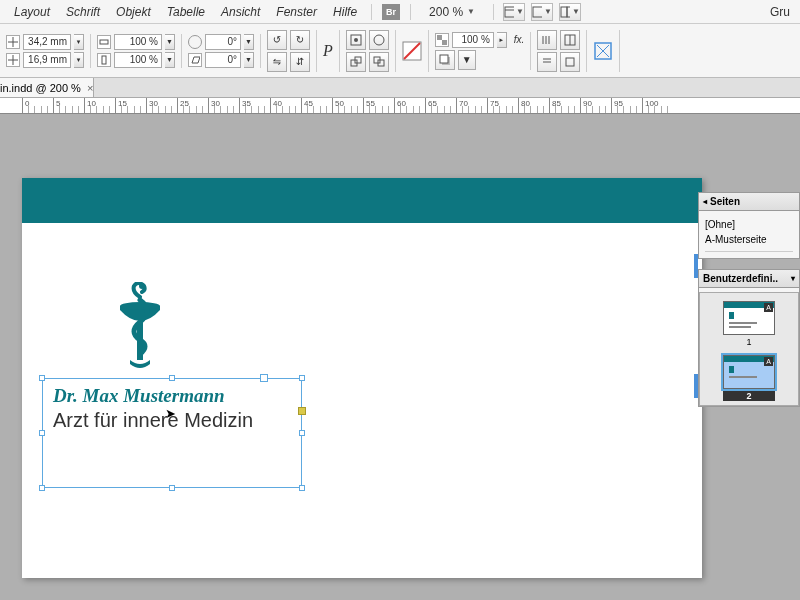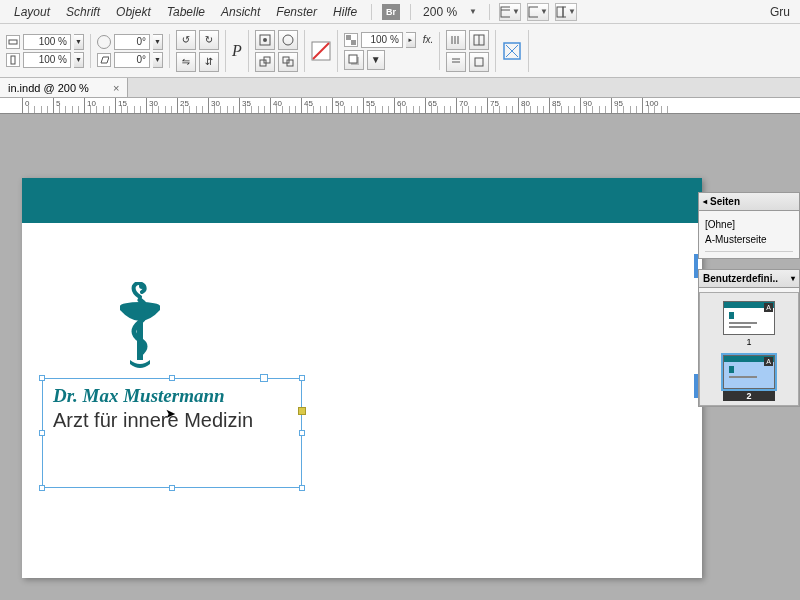--- a/index.html
+++ b/index.html
@@ -3,42 +3,42 @@
 <meta charset="utf-8">
 <style>
 * { box-sizing: border-box; margin: 0; padding: 0; font-family: "Segoe UI", Tahoma, sans-serif; }
 body { width: 800px; height: 600px; overflow: hidden; background: #f0f0f0; }
 
 
 .menubar { height: 24px; background: #f5f5f5; border-bottom: 1px solid #ccc; display: flex; align-items: center; padding: 0 6px; font-size: 12px; color: #333; }
 .menubar .menu-item { padding: 16px 8px; height: 100%; display: flex; align-items: center; cursor: default; font-style: italic; }
 .menubar .sep { width: 1px; height: 16px; background: #ccc; margin: 0 6px; }
 .menubar .bridge { width: 18px; height: 16px; background: #8c8c8c; color: #fff; font-size: 9px; font-weight: bold; display: flex; align-items: center; justify-content: center; margin: 0 4px; }
-.menubar .zoom { display: flex; align-items: center; gap: 12px; margin: 0 6px; }
+.menubar .zoom { display: flex; align-items: center; gap: 4px; margin: 0 12px; }
 .menubar .zoom-val { font-size: 12px; }
 .menubar .dd-arrow { font-size: 8px; color: #555; }
 .menubar .tool-icon { width: 22px; height: 18px; border: 1px solid #bbb; background: linear-gradient(#fff,#e7e7e7); margin: 0 3px; display: flex; align-items: center; justify-content: center; }
 .menubar .spacer { flex: 1; }
 .menubar .gru { padding-right: 4px; }
 
 
 .control-row { height: 54px; background: #f5f5f5; border-bottom: 1px solid #bbb; display: flex; align-items: center; padding: 4px 6px; gap: 6px; font-size: 10px; color: #333; overflow: hidden; }
 .ctl-group { display: flex; flex-direction: column; gap: 2px; border-right: 1px solid #ccc; padding-right: 6px; }
 .ctl-line { display: flex; align-items: center; gap: 3px; }
 .ctl-icon { width: 14px; height: 14px; display: flex; align-items: center; justify-content: center; border: 1px solid #aaa; background: #fff; }
 .ctl-field { width: 48px; height: 16px; border: 1px solid #aaa; background: #fff; padding: 0 3px; font-size: 10px; display: flex; align-items: center; justify-content: flex-end; }
 .ctl-dd { width: 10px; height: 16px; border: 1px solid #aaa; border-left: 0; background: linear-gradient(#fff,#e0e0e0); font-size: 7px; display: flex; align-items: center; justify-content: center; }
 .ctl-btn { width: 20px; height: 20px; border: 1px solid #aaa; background: linear-gradient(#fff,#e7e7e7); display: flex; align-items: center; justify-content: center; }
 .ctl-single-line { display: flex; align-items: center; gap: 3px; border-right: 1px solid #ccc; padding-right: 6px; height: 42px; }
 .stroke-swatch { width: 56px; height: 10px; background: #000; }
 .angle-arc { width: 14px; height: 14px; border: 1px solid #999; border-radius: 50%; position: relative; }
 
 
 .doc-tabs { height: 20px; background: #e0e0e0; border-bottom: 1px solid #aaa; display: flex; align-items: center; }
-.doc-tab { height: 100%; background: #f7f7f7; border-right: 1px solid #aaa; display: flex; align-items: center; padding: 0 8px; font-size: 11px; gap: 24px; }
+.doc-tab { height: 100%; background: #f7f7f7; border-right: 1px solid #aaa; display: flex; align-items: center; padding: 0 0; font-size: 11px; gap: 6px; }
 .doc-tab .close { font-size: 11px; color: #666; }
 
 
 .ruler-h { height: 16px; background: #fff; border-bottom: 1px solid #888; position: relative; font-size: 8px; color: #555; overflow: hidden; }
 .ruler-h .tick { position: absolute; top: 0; height: 100%; border-left: 1px solid #888; }
 .ruler-h .tick span { position: absolute; top: 1px; left: 2px; }
 .ruler-h .minor { position: absolute; top: 8px; height: 8px; border-left: 1px solid #aaa; }
 
 
 .workspace { position: absolute; top: 114px; left: 0; right: 0; bottom: 0; background: #b0b0b0; }
@@ -121,20 +121,42 @@
         <rect x="1" y="1" width="6" height="10" class="ico-sq"></rect>
         <rect x="7" y="1" width="6" height="10" class="ico-sq"></rect>
       </svg>
       <span class="dd-arrow" style="margin-left:2px">▼</span>
     </div>
   <div class="spacer"></div>
   <div class="gru">Gru</div>
 </div>
 
 <div class="control-row">
+  <div class="ctl-group">
+    <div class="ctl-line">
+      <div class="ctl-icon">
+          <svg width="10" height="10">
+            <line x1="0" y1="5" x2="10" y2="5" stroke="#555"></line>
+            <line x1="5" y1="0" x2="5" y2="10" stroke="#555"></line>
+          </svg>
+        </div>
+      <div class="ctl-field">34,2 mm</div>
+      <div class="ctl-dd">▾</div>
+    </div>
+    <div class="ctl-line">
+      <div class="ctl-icon">
+          <svg width="10" height="10">
+            <line x1="0" y1="5" x2="10" y2="5" stroke="#555"></line>
+            <line x1="5" y1="0" x2="5" y2="10" stroke="#555"></line>
+          </svg>
+        </div>
+      <div class="ctl-field">16,9 mm</div>
+      <div class="ctl-dd">▾</div>
+    </div>
+  </div>
   <div class="ctl-group">
     <div class="ctl-line">
       <div class="ctl-icon">
           <svg width="10" height="10">
             <rect x="1" y="3" width="8" height="4" class="ico-sq"></rect>
           </svg>
         </div>
       <div class="ctl-field">100 %</div>
       <div class="ctl-dd">▼</div>
     </div>

